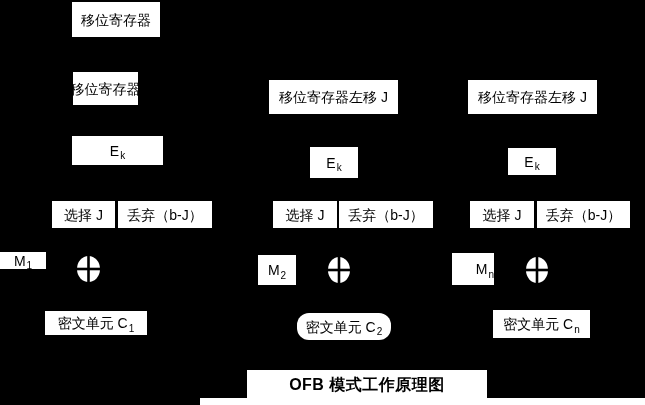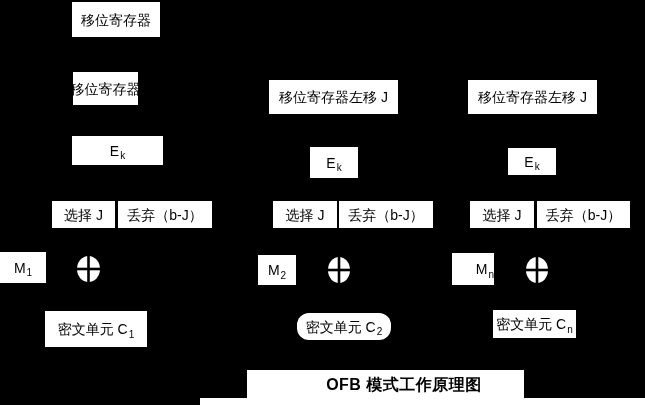--- a/index.html
+++ b/index.html
@@ -35,33 +35,33 @@
   </div>
 
   <div class="box" style="left:52px;top:201px;width:63px;height:27px;">
     <span>选择 J</span>
   </div>
 
   <div class="box" style="left:118px;top:201px;width:94px;height:27px;">
     <span>丢弃（b-J）</span>
   </div>
 
-  <div class="box" style="left:0px;top:252px;width:46px;height:31px;">
+  <div class="box" style="left:0px;top:252px;width:46px;height:17px;">
     <span><span>M</span><sub>1</sub></span>
   </div>
 
   <span class="xor" style="left:77px;top:256px;">
     <svg width="23" height="26" viewBox="0 0 23 26">
       <ellipse cx="11.5" cy="13" rx="11.5" ry="13" fill="#ffffff"></ellipse>
       <line x1="11.5" y1="0" x2="11.5" y2="26" stroke="#000000" stroke-width="2.6"></line>
       <line x1="0" y1="13" x2="23" y2="13" stroke="#000000" stroke-width="2.6"></line>
     </svg>
   </span>
 
-  <div class="box" style="left:45px;top:311px;width:102px;height:36px;">
+  <div class="box" style="left:45px;top:311px;width:102px;height:24px;">
     <span><span>密文单元 C</span><sub>1</sub></span>
   </div>
 
   <div class="box" style="left:269px;top:80px;width:129px;height:34px;">
     <span>移位寄存器左移 J</span>
   </div>
 
   <div class="box" style="left:310px;top:147px;width:48px;height:31px;">
     <span><span>E</span><sub>k</sub></span>
   </div>
@@ -111,23 +111,23 @@
   </div>
 
   <span class="xor" style="left:526px;top:257px;">
     <svg width="22" height="26" viewBox="0 0 22 26">
       <ellipse cx="11" cy="13" rx="11" ry="13" fill="#ffffff"></ellipse>
       <line x1="11" y1="0" x2="11" y2="26" stroke="#000000" stroke-width="2.6"></line>
       <line x1="0" y1="13" x2="22" y2="13" stroke="#000000" stroke-width="2.6"></line>
     </svg>
   </span>
 
-  <div class="box" style="left:493px;top:310px;width:83px;height:28px;">
+  <div class="box" style="left:493px;top:310px;width:97px;height:28px;">
     <span><span>密文单元 C</span><sub>n</sub></span>
   </div>
 
-  <div class="box title-box" style="left:247px;top:370px;width:240px;height:30px;padding-left:37px;">
+  <div class="box title-box" style="left:247px;top:370px;width:240px;height:30px;">
     <span>OFB 模式工作原理图</span>
   </div>
 
   <div class="strip" style="left:200px;top:398px;width:445px;height:7px;"></div>
 
 </div>
 
 </body></html>

